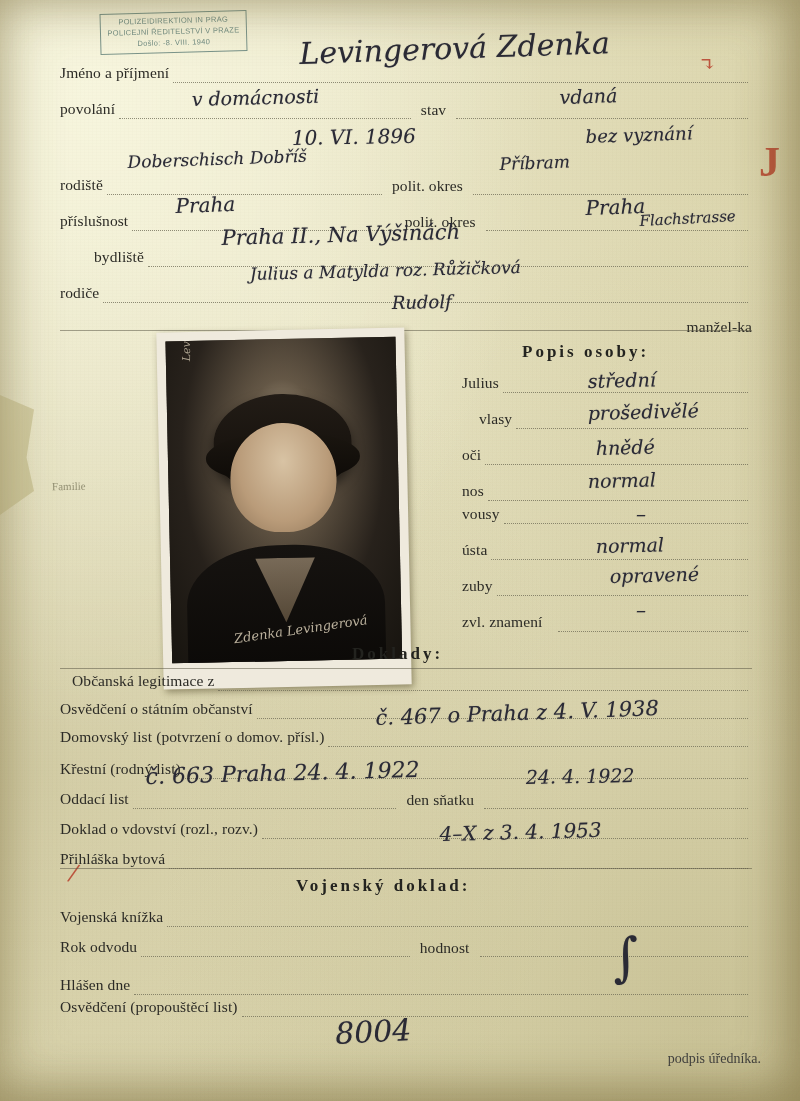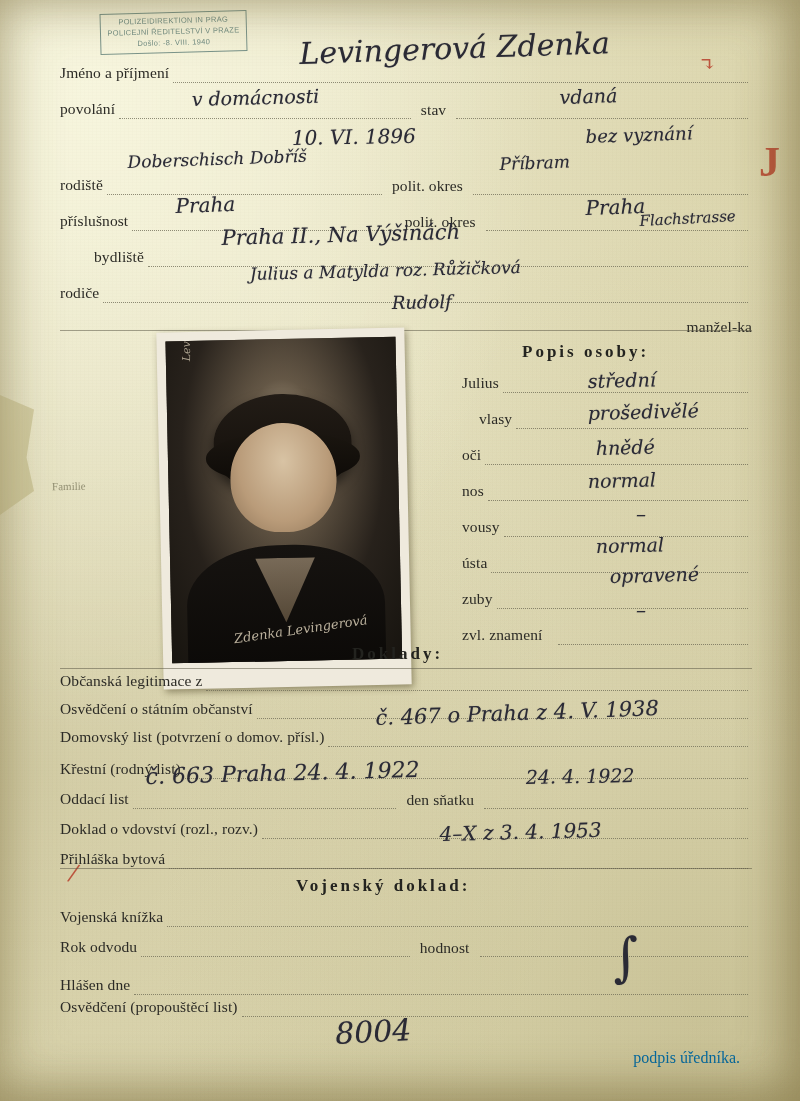--- a/index.html
+++ b/index.html
@@ -140,21 +140,21 @@
     position:absolute;left:0;top:395px;width:34px;height:120px;
     background:linear-gradient(100deg,#d5cfa6,#c9c294);
     clip-path:polygon(0 0,100% 12%,78% 52%,100% 80%,0 100%);
     opacity:.85;
   }
   .faintword{
     position:absolute;left:52px;top:480px;font-size:11px;color:#7d7a5e;
     font-family:"Liberation Serif",serif;opacity:.8;transform:rotate(-1deg);
   }
   .signline{
-    position:absolute;right:60px;bottom:34px;font-size:16px;color:#0369a1;
+    position:absolute;right:39px;bottom:34px;font-size:14px;color:#404040;
   }
 </style>
 </head>
 <body>
 
 <div class="paper"></div>
 <div class="grain"></div>
 
 <div class="sheet">
 
@@ -247,21 +247,21 @@
       <span class="dots"></span>
     </div>
     <div class="row" style="position:relative;left:0;right:0;margin-bottom:17px;margin-left:17px;">
       <span class="lbl">vlasy</span>
       <span class="dots"></span>
     </div>
     <div class="row" style="position:relative;left:0;right:0;margin-bottom:17px;">
       <span class="lbl">oči</span>
       <span class="dots"></span>
     </div>
-    <div class="row" style="position:relative;left:0;right:0;margin-bottom:17px;">
+    <div class="row" style="position:relative;left:0;right:0;margin-bottom:4px;">
       <span class="lbl">nos</span>
       <span class="dots"></span>
     </div>
     <div class="row" style="position:relative;left:0;right:0;margin-bottom:17px;">
       <span class="lbl">vousy</span>
       <span class="dots"></span>
     </div>
     <div class="row" style="position:relative;left:0;right:0;margin-bottom:17px;">
       <span class="lbl">ústa</span>
       <span class="dots"></span>
@@ -281,21 +281,21 @@
   <div class="hw" style="left:596px;top:437px;font-size:19px;transform:rotate(-1.5deg);">hnědé</div>
   <div class="hw" style="left:588px;top:470px;font-size:19px;transform:rotate(-1.5deg);">normal</div>
   <div class="hw" style="left:636px;top:502px;font-size:20px;">–</div>
   <div class="hw" style="left:596px;top:535px;font-size:19px;transform:rotate(-1.5deg);">normal</div>
   <div class="hw" style="left:610px;top:565px;font-size:19px;transform:rotate(-1.5deg);">opravené</div>
   <div class="hw" style="left:636px;top:598px;font-size:20px;">–</div>
 
   <div class="sect" style="left:352px;top:644px;">Doklady:</div>
   <div class="rule" style="left:60px;right:48px;top:668px;"></div>
 
-  <div class="row" style="top:672px;">
+  <div class="row" style="top:672px;margin-left:12px;">
     <span class="lbl">Občanská legitimace z</span>
     <span class="dots"></span>
   </div>
   <div class="row" style="top:700px;">
     <span class="lbl">Osvědčení o státním občanství</span>
     <span class="dots"></span>
   </div>
   <div class="row" style="top:728px;">
     <span class="lbl">Domovský list (potvrzení o domov. přísl.)</span>
     <span class="dots"></span>

